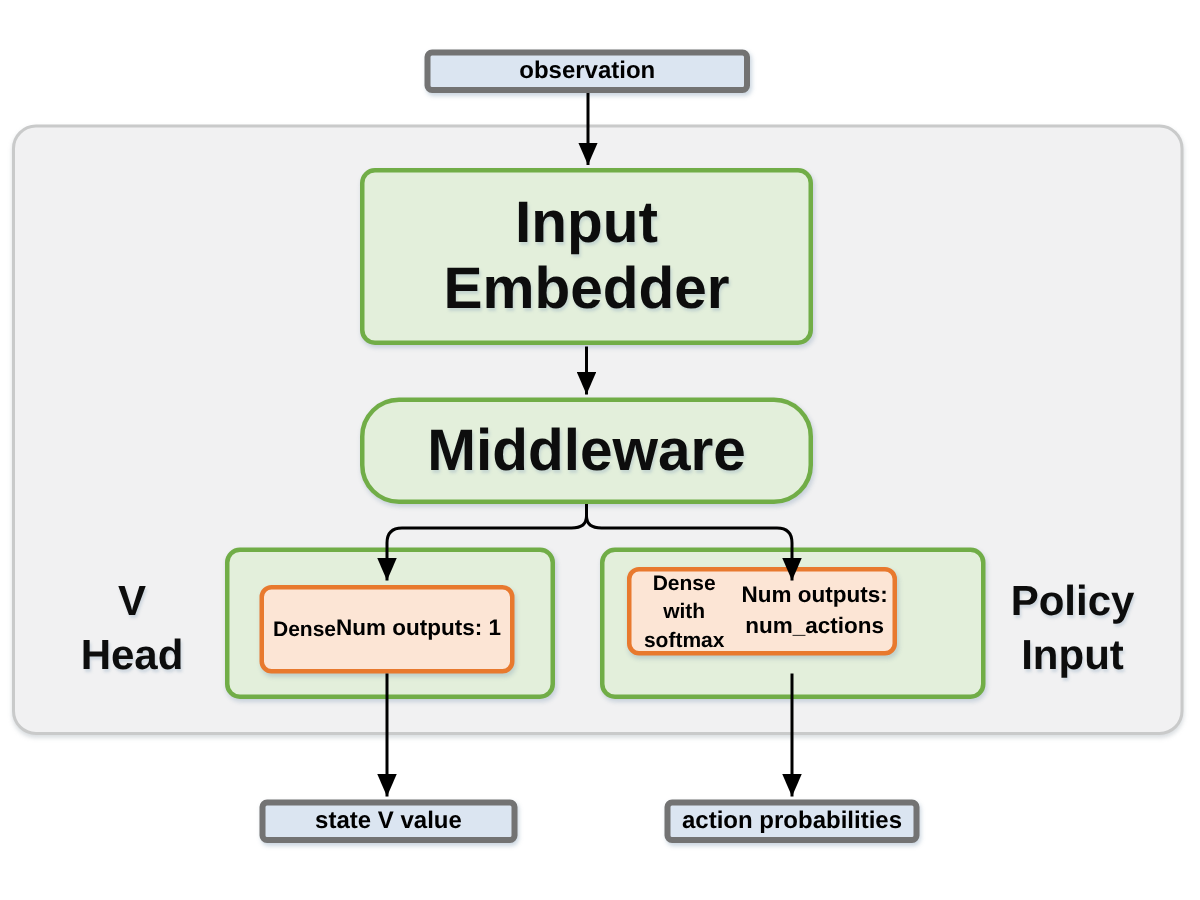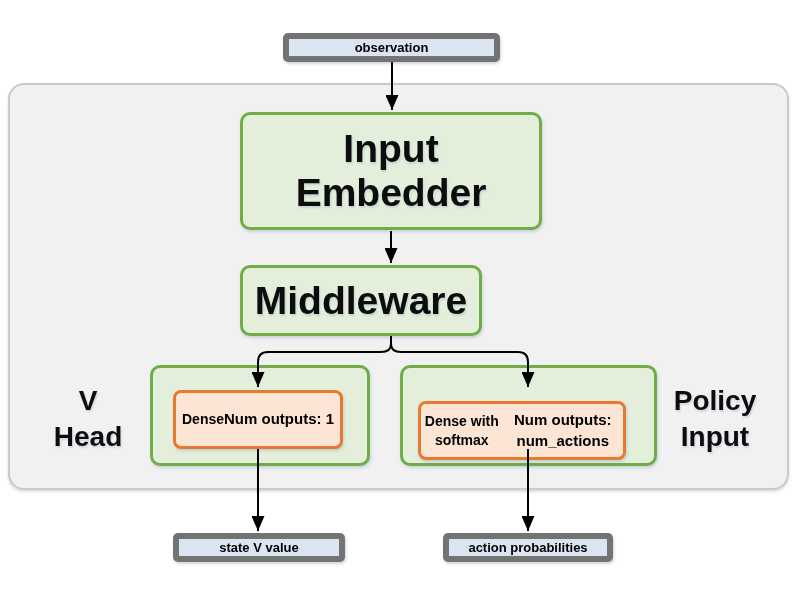--- a/index.html
+++ b/index.html
@@ -6,22 +6,22 @@
   .stage{
     position:relative;width:800px;height:600px;background:#ffffff;
     font-family:"Liberation Sans",sans-serif;overflow:hidden;
   }
   .abs{position:absolute;box-sizing:border-box;}
   .node{
     display:flex;align-items:center;justify-content:center;
     text-align:center;box-sizing:border-box;
   }
   .blue-node{
-    background:#dbe5f1;border:6px solid #737373;border-radius:5px;
-    font-weight:bold;font-size:13px;color:#000;
+    background:#dbe5f1;border:4px solid #737373;border-radius:5px;
+    font-weight:bold;font-size:16px;color:#000;
     box-shadow:1px 2px 3px rgba(110,140,170,0.35);
   }
   .green-node{
     background:#e3efdb;border:3px solid #71ad47;border-radius:10px;
     box-shadow:1px 2px 3px rgba(110,140,170,0.30);
   }
   .orange-node{
     background:#fce5d5;border:3px solid #e8792e;border-radius:8px;
     color:#000;
     box-shadow:1px 2px 3px rgba(110,140,170,0.30);
@@ -51,34 +51,34 @@
   <div class="abs container-panel" style="left:8px;top:83px;width:781px;height:407px;"></div>
 
   <div class="abs node blue-node" style="left:283px;top:33px;width:217px;height:29px;">
     <span>observation</span>
   </div>
 
   <div class="abs node green-node" style="left:240px;top:112px;width:302px;height:118px;">
     <span class="big-label">Input Embedder</span>
   </div>
 
-  <div class="abs node green-node" style="left:240px;top:265px;width:242px;height:71px;">
+  <div class="abs node green-node" style="left:240px;top:265px;width:302px;height:71px;border-radius:26px;">
     <span class="big-label">Middleware</span>
   </div>
 
   <div class="abs node green-node" style="left:150px;top:365px;width:220px;height:101px;"></div>
 
   <div class="abs node orange-node" style="left:173px;top:390px;width:170px;height:59px;">
     <span class="orange-title">Dense</span>
     <span class="orange-sub">Num outputs: 1</span>
   </div>
 
   <div class="abs node green-node" style="left:400px;top:365px;width:257px;height:101px;"></div>
 
-  <div class="abs node orange-node" style="left:418px;top:401px;width:208px;height:59px;">
+  <div class="abs node orange-node" style="left:418px;top:378px;width:180px;height:59px;">
     <span class="orange-title">Dense with softmax</span>
     <span class="orange-sub">Num outputs: num_actions</span>
   </div>
 
   <div class="head-label" style="left:33px;top:383px;width:110px;">V
 Head</div>
   <div class="head-label" style="left:659px;top:383px;width:112px;">Policy
 Input</div>
 
   <div class="abs node blue-node" style="left:443px;top:533px;width:170px;height:29px;">

